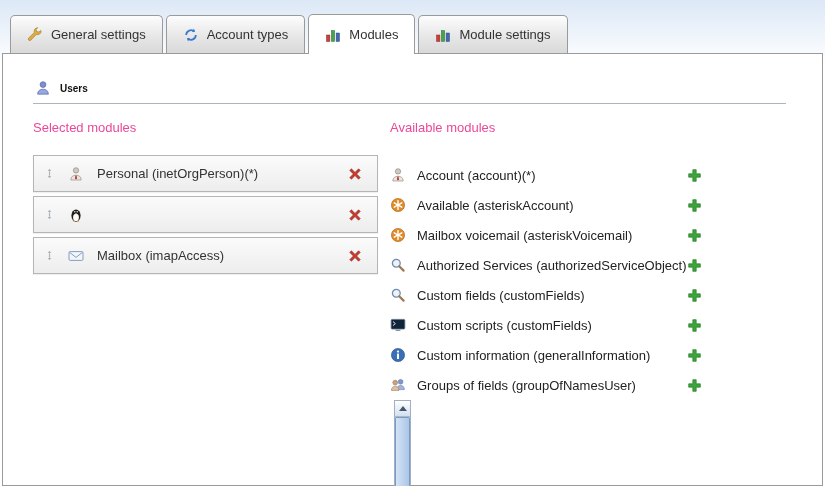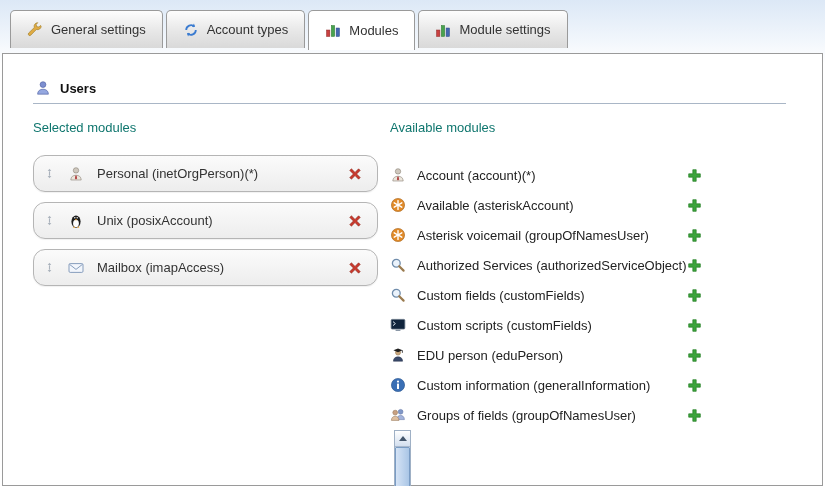--- a/index.html
+++ b/index.html
@@ -5,21 +5,21 @@
   * { box-sizing: border-box; margin: 0; padding: 0; }
   html,body { width: 825px; height: 486px; overflow: hidden; }
   body {
     font-family: "Liberation Sans", "DejaVu Sans", sans-serif;
     color: #333;
     background: linear-gradient(180deg, #dce8f6 0px, #eef4fb 34px, #ffffff 64px);
   }
 
   
   .tabbar {
-    display: flex; align-items: center; gap: 3px;
+    display: flex; align-items: flex-end; gap: 3px;
     padding: 5px 0 0 10px; height: 53px;
     position: relative; z-index: 2;
   }
   .tab {
     display: flex; align-items: center; gap: 8px;
     padding: 0 16px; height: 38px;
     border: 1px solid #9a9a9a; border-bottom: none;
     border-radius: 5px 5px 0 0;
     background: linear-gradient(#fdfdfd, #e7e7e7 55%, #d9d9d9);
     font-size: 13px; color: #333; cursor: pointer; white-space: nowrap;
@@ -29,34 +29,34 @@
   }
 
   
   .panel {
     margin: 0 2px; height: 433px;
     border: 1px solid #9a9a9a; background: #fff;
     padding: 26px 36px 0 30px;
     position: relative; z-index: 1;
   }
   .users-heading { display: flex; align-items: center; gap: 9px; margin: 0 0 7px 2px; }
-  .users-title { font-weight: bold; font-size: 13px; color: #111; }
+  .users-title { font-weight: bold; font-size: 10px; color: #111; }
   .rule { border: none; border-top: 1px solid #a9b6c6; margin: 0 0 16px 0; }
 
-  .col-heading { font-size: 13px; color: #0f766e; margin-bottom: 20px; }
+  .col-heading { font-size: 13px; color: #ec4899; margin-bottom: 20px; }
 
   .cols { display: flex; }
   .col-left { width: 345px; flex: none; }
   .col-right { margin-left: 12px; flex: 1; min-width: 0; }
 
   
   .sel-item {
     display: flex; align-items: center;
-    height: 37px; margin-bottom: 10px; padding: 0 14px 0 10px;
-    border: 1px solid #b5b5b5; border-radius: 12px;
+    height: 37px; margin-bottom: 4px; padding: 0 14px 0 10px;
+    border: 1px solid #b5b5b5; border-radius: 0;
     background: linear-gradient(#fbfbfb, #ededed);
     box-shadow: 0 1px 1px rgba(0,0,0,0.06);
     cursor: move;
   }
   .sel-item .drag { margin-right: 13px; display: flex; }
   .sel-item .ico { margin-right: 13px; }
   .sel-label { font-size: 13px; color: #333; }
   .del { margin-left: auto; display: flex; cursor: pointer; }
 
   
@@ -191,21 +191,20 @@
               <svg viewBox="0 0 16 16">
                 <ellipse cx="8" cy="8.6" rx="4.6" ry="6.2" fill="#1d1d1d"></ellipse>
                 <ellipse cx="8" cy="10.4" rx="2.9" ry="3.7" fill="#fefefe"></ellipse>
                 <circle cx="6.8" cy="4.8" r="0.7" fill="#fff"></circle>
                 <circle cx="9.2" cy="4.8" r="0.7" fill="#fff"></circle>
                 <path d="M6.9 6.3h2.2L8 7.7z" fill="#f0a22e"></path>
                 <path d="M4.7 14.7h2.3l-.3-1.5z" fill="#f0a22e"></path>
                 <path d="M9 14.7h2.3l-.7-1.5z" fill="#f0a22e"></path>
               </svg>
             </span>
-            <span class="sel-label">Unix (posixAccount)</span>
             <span class="del">
               <svg viewBox="0 0 16 16">
                 <path d="M2.8 4.4 4.4 2.8 8 6.4l3.6-3.6 1.6 1.6L9.6 8l3.6 3.6-1.6 1.6L8 9.6l-3.6 3.6-1.6-1.6L6.4 8z" fill="#c9392d" stroke="#8c2318" stroke-width="0.6"></path>
               </svg>
             </span>
           </div>
           <div class="sel-item">
             <span class="drag">
               <svg viewBox="0 0 16 16">
                 <path d="M8 1.2 10.6 4.4H5.4z" fill="#aab2bc"></path>
@@ -270,21 +269,21 @@
               <span class="ico ">
                 <svg viewBox="0 0 16 16">
                   <circle cx="8" cy="8" r="6.6" fill="#e08a28" stroke="#a8641c" stroke-width="0.6"></circle>
                   <g stroke="#fff" stroke-width="1.4" stroke-linecap="round">
                     <line x1="8" y1="3.6" x2="8" y2="12.4"></line>
                     <line x1="4.2" y1="5.8" x2="11.8" y2="10.2"></line>
                     <line x1="11.8" y1="5.8" x2="4.2" y2="10.2"></line>
                   </g>
                 </svg>
               </span>
-              <span class="avail-label">Asterisk voicemail (groupOfNamesUser)</span>
+              <span class="avail-label">Mailbox voicemail (asteriskVoicemail)</span>
               <span class="add">
                 <svg viewBox="0 0 16 16">
                   <path d="M6.2 1.8h3.6v4.4h4.4v3.6H9.8v4.4H6.2V9.8H1.8V6.2h4.4z" fill="#3da33d" stroke="#1f7a1f" stroke-width="0.7"></path>
                 </svg>
               </span>
             </div>
             <div class="avail-item">
               <span class="ico ">
                 <svg viewBox="0 0 16 16">
                   <circle cx="6.3" cy="6.3" r="3.9" fill="#eaf2fb" stroke="#6f8cab" stroke-width="1.3"></circle>
@@ -314,36 +313,20 @@
             </div>
             <div class="avail-item">
               <span class="ico ">
                 <svg viewBox="0 0 16 16">
                   <rect x="1.2" y="2.4" width="13.6" height="9.6" rx="1" fill="#10243c" stroke="#5a6a7c" stroke-width="0.8"></rect>
                   <path d="M3 4.6l2.4 2-2.4 2" stroke="#d8e2ec" stroke-width="1" fill="none"></path>
                   <rect x="5.6" y="12.6" width="4.8" height="1.4" fill="#8a97a6"></rect>
                 </svg>
               </span>
               <span class="avail-label">Custom scripts (customFields)</span>
-              <span class="add">
-                <svg viewBox="0 0 16 16">
-                  <path d="M6.2 1.8h3.6v4.4h4.4v3.6H9.8v4.4H6.2V9.8H1.8V6.2h4.4z" fill="#3da33d" stroke="#1f7a1f" stroke-width="0.7"></path>
-                </svg>
-              </span>
-            </div>
-            <div class="avail-item">
-              <span class="ico ">
-                <svg viewBox="0 0 16 16">
-                  <circle cx="8" cy="5.6" r="2.5" fill="#caa87e" stroke="#8a6a42" stroke-width="0.5"></circle>
-                  <path d="M3.4 14.2c0-3 2.1-4.4 4.6-4.4s4.6 1.4 4.6 4.4z" fill="#3a4a6a" stroke="#222e48" stroke-width="0.5"></path>
-                  <path d="M3.4 3.3 8 1.4l4.6 1.9L8 5.2z" fill="#1e1e1e"></path>
-                  <rect x="11.9" y="3.3" width="0.8" height="2.5" fill="#1e1e1e"></rect>
-                </svg>
-              </span>
-              <span class="avail-label">EDU person (eduPerson)</span>
               <span class="add">
                 <svg viewBox="0 0 16 16">
                   <path d="M6.2 1.8h3.6v4.4h4.4v3.6H9.8v4.4H6.2V9.8H1.8V6.2h4.4z" fill="#3da33d" stroke="#1f7a1f" stroke-width="0.7"></path>
                 </svg>
               </span>
             </div>
             <div class="avail-item">
               <span class="ico ">
                 <svg viewBox="0 0 16 16">
                   <circle cx="8" cy="8" r="6.6" fill="#3a6fb5" stroke="#24508c" stroke-width="0.6"></circle>

